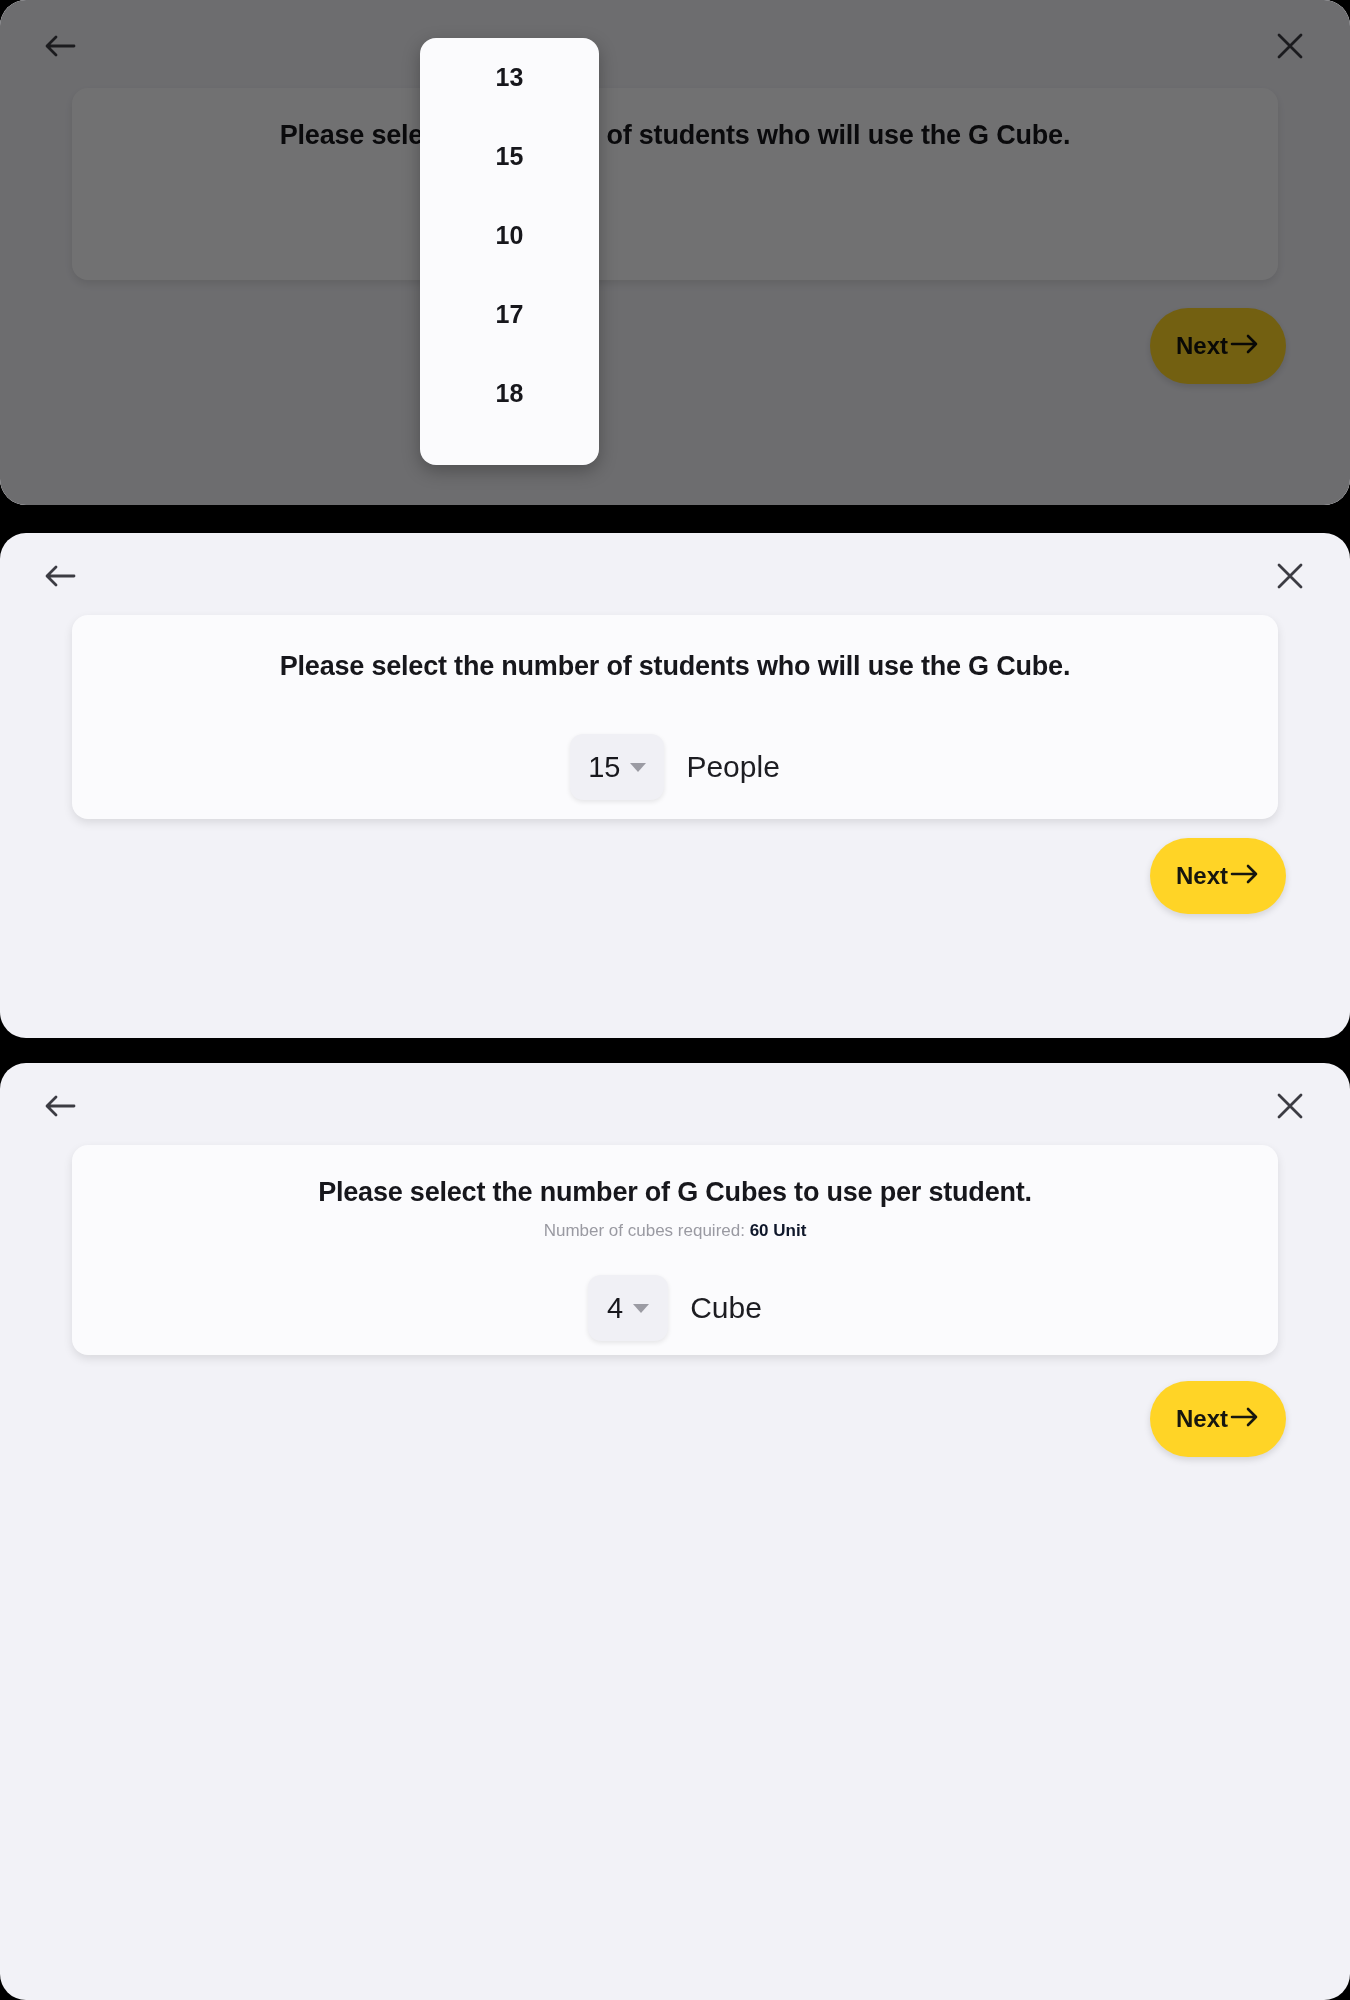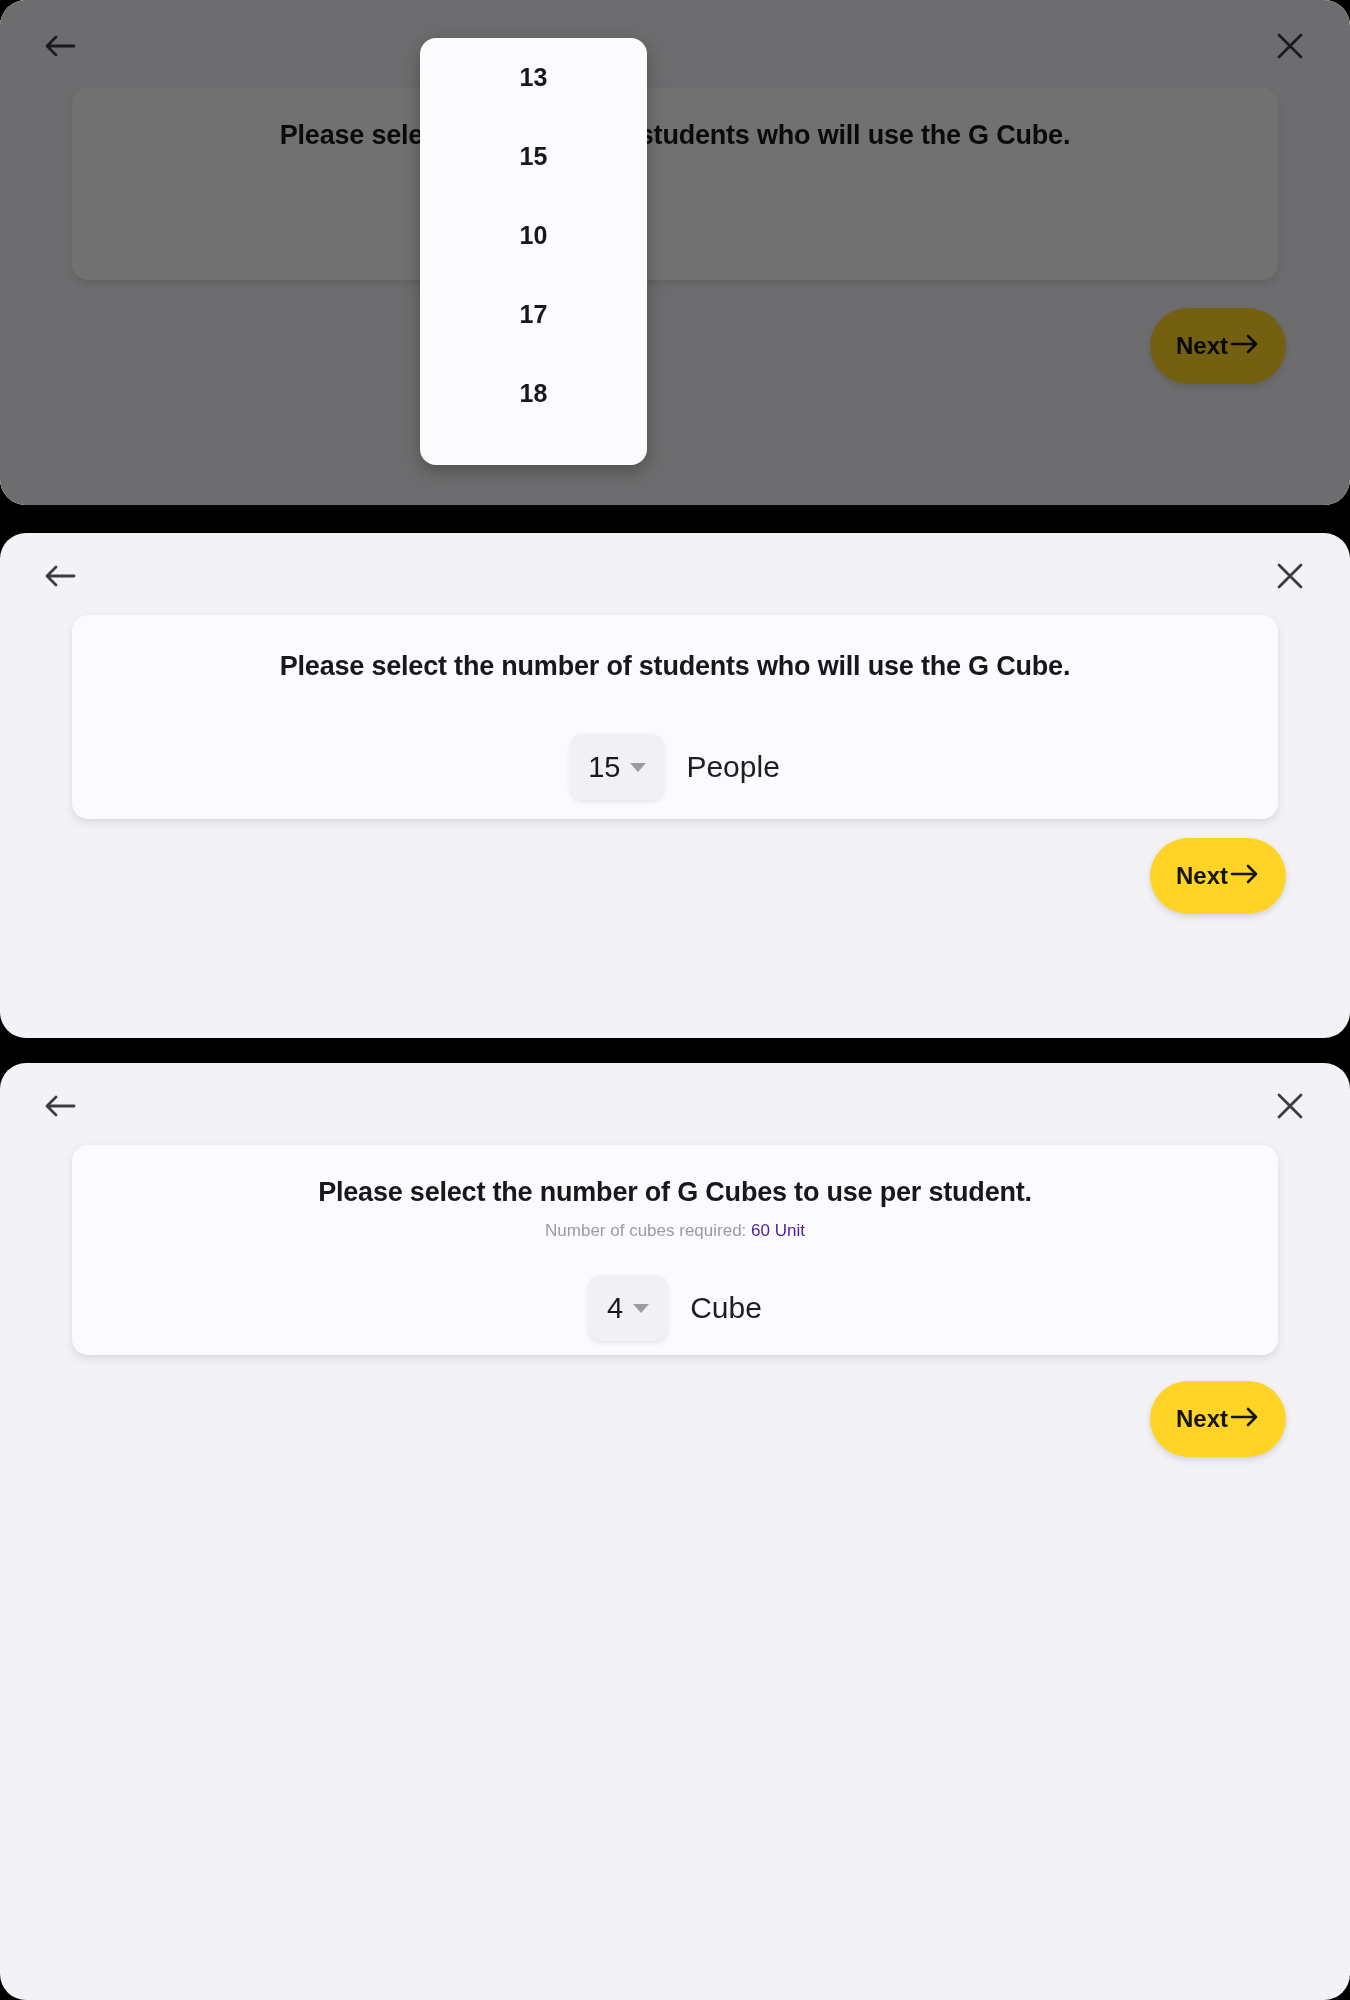--- a/index.html
+++ b/index.html
@@ -80,22 +80,22 @@
   }
 
   .card-subtitle {
     font-size: 17px;
     color: #9a9aa2;
     text-align: center;
     margin-top: 13px;
     font-weight: normal;
   }
   .card-subtitle b {
-    color: #4c1d95;
-    font-weight: normal;
+    color: #0f172a;
+    font-weight: bold;
   }
 
   
   .selector-row {
     display: flex;
     align-items: center;
     justify-content: center;
     gap: 22px;
   }
 
@@ -167,21 +167,21 @@
   #panel-1 .topbar   { top: 18px; }
   #panel-1 .card     { top: 88px; height: 192px; padding-top: 32px; }
   #panel-1 .card-title { font-size: 27px; }
   #panel-1 .next-btn { right: 64px; top: 308px; background: #FFD426; }
 
   
   .picker {
     position: absolute;
     left: 420px;
     top: 38px;
-    width: 227px;
+    width: 179px;
     height: 427px;
     background: #fbfbfd;
     border-radius: 16px;
     z-index: 20;
     overflow: hidden;
     box-shadow: 0 6px 18px rgba(0,0,0,0.28);
   }
   .picker-item {
     height: 79px;
     display: flex;

